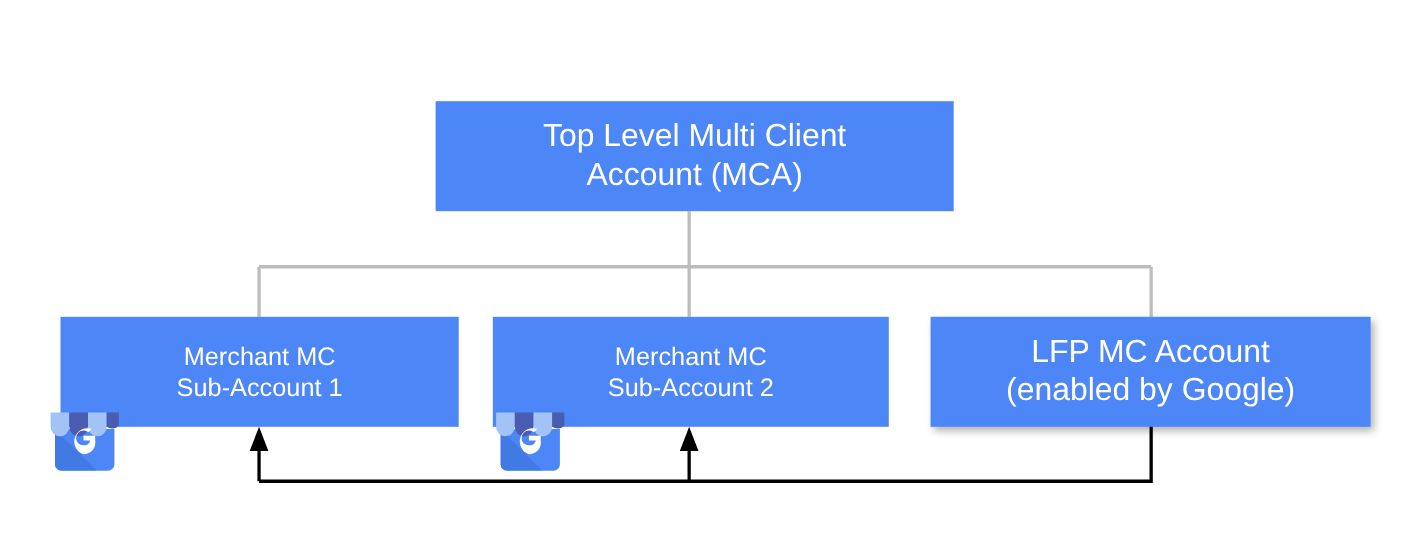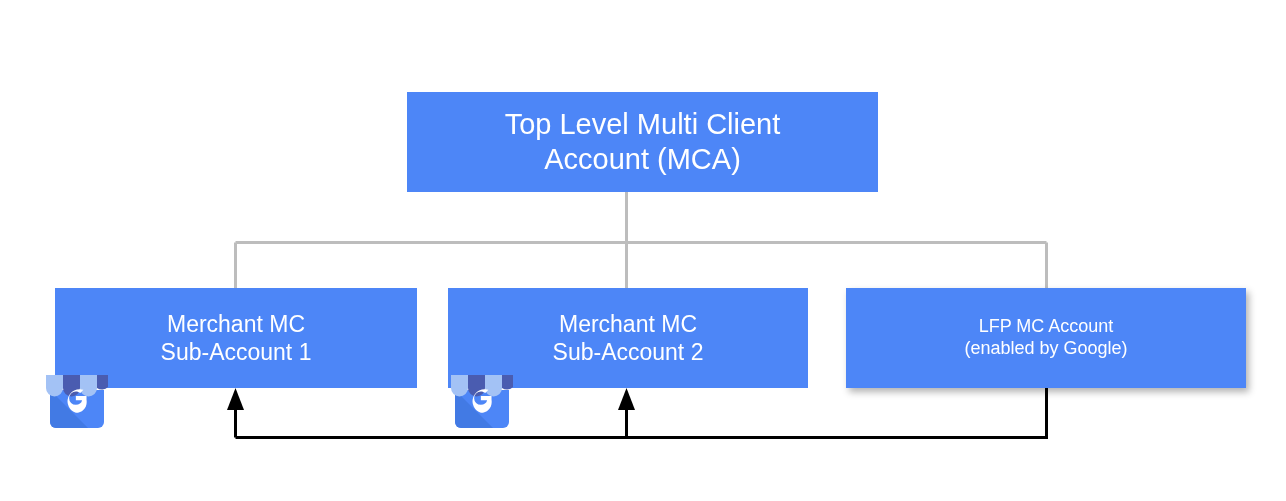--- a/index.html
+++ b/index.html
@@ -33,21 +33,21 @@
     align-items: center;
     justify-content: center;
     text-align: center;
     color: #ffffff;
     line-height: 1.22;
   }
   .node-box.shadowed {
     box-shadow: 3px 4px 7px rgba(0,0,0,0.30);
   }
   #node-top {
-    left: 407px;
+    left: 396px;
     top: 92px;
     width: 471px;
     height: 100px;
     font-size: 29px;
   }
   #node-sub1 {
     left: 55px;
     top: 288px;
     width: 362px;
     height: 100px;
@@ -58,21 +58,21 @@
     top: 288px;
     width: 360px;
     height: 100px;
     font-size: 23px;
   }
   #node-lfp {
     left: 846px;
     top: 288px;
     width: 400px;
     height: 100px;
-    font-size: 18px;
+    font-size: 29px;
   }
   .node-label {
     display: block;
     white-space: pre-line;
     padding: 0 10px;
   }
   .gmb-icon {
     position: absolute;
     width: 72px;
     height: 72px;

